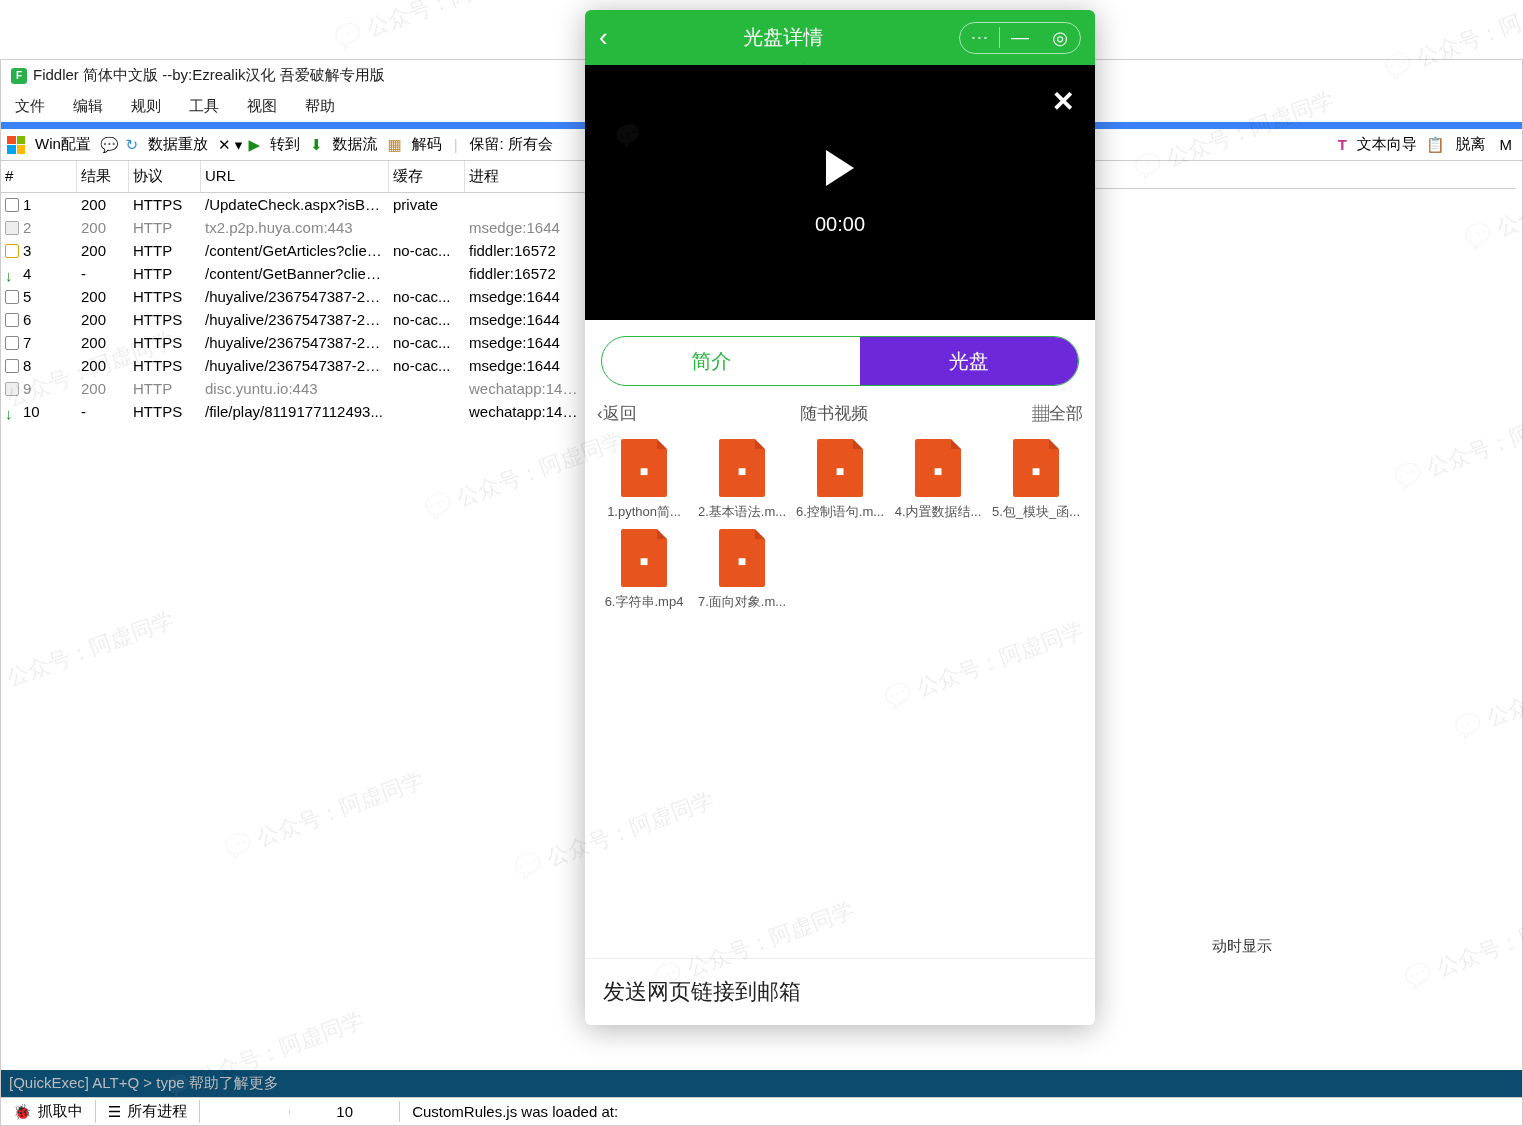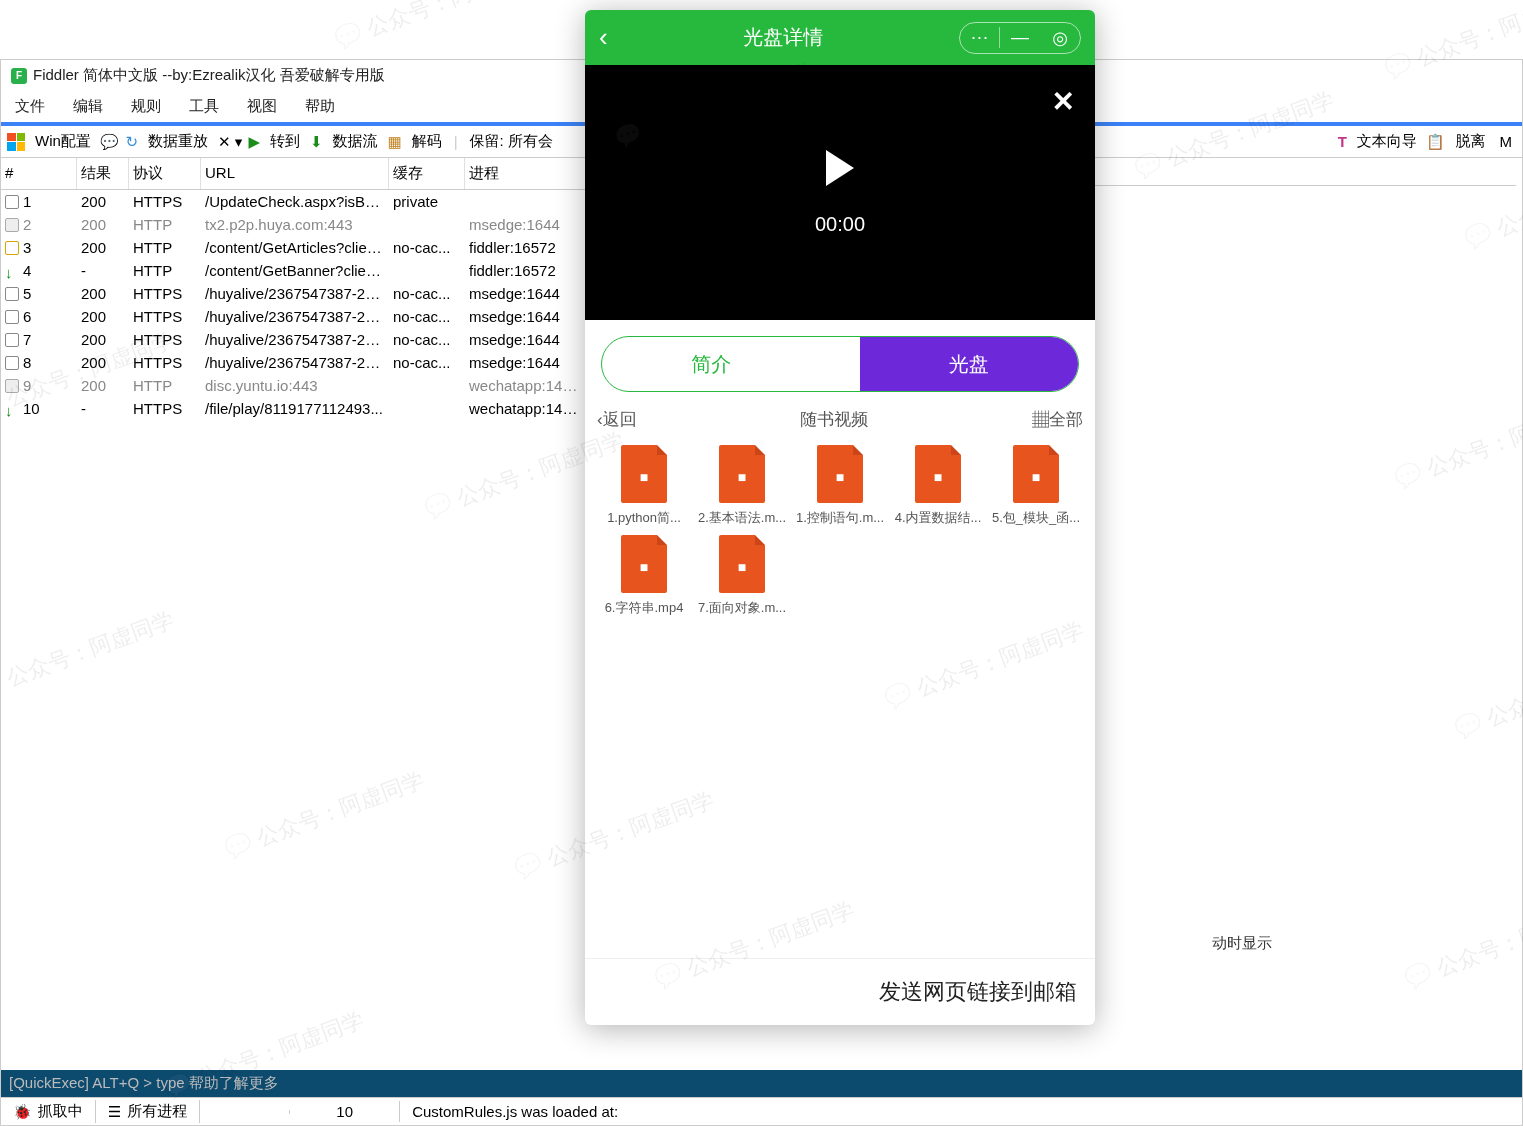--- a/index.html
+++ b/index.html
@@ -3,21 +3,21 @@
 <meta charset="utf-8">
 <style>
 * { margin: 0; padding: 0; box-sizing: border-box; font-family: "Microsoft YaHei", Arial, sans-serif; }
 body { width: 1523px; height: 1126px; background: #fff; position: relative; overflow: hidden; font-size: 15px; }
 
 
 .fiddler { position: absolute; left: 0; top: 59px; width: 1523px; height: 1067px; background: #fff; border: 1px solid #ccc; }
 .title-bar { padding: 6px 10px; display: flex; align-items: center; gap: 6px; }
 .logo-icon { width: 16px; height: 16px; background: #2ab04a; border-radius: 3px; display: inline-flex; align-items: center; justify-content: center; color: #fff; font-size: 10px; font-weight: bold; }
 .title-text { font-size: 15px; color: #222; }
-.menu-bar { padding: 4px 10px; display: flex; gap: 20px; border-bottom: 4px solid #3b82f6; }
+.menu-bar { padding: 4px 10px; display: flex; gap: 20px; border-bottom: 7px solid #3b82f6; }
 .menu-item { font-size: 15px; color: #222; padding: 2px 4px; cursor: pointer; }
 .toolbar { padding: 4px 6px; display: flex; align-items: center; gap: 6px; border-bottom: 1px solid #ccc; font-size: 15px; }
 .tb-btn { display: flex; align-items: center; gap: 3px; padding: 2px 4px; cursor: pointer; }
 .tb-sep::after { content: "|"; color: #ccc; margin: 0 2px; }
 .win-icon { width:18px; height:18px; display:inline-grid; grid-template-columns:1fr 1fr; grid-template-rows:1fr 1fr; gap:1px; }
 .win-icon span:nth-child(1){background:#f25022}.win-icon span:nth-child(2){background:#7fba00}.win-icon span:nth-child(3){background:#00a4ef}.win-icon span:nth-child(4){background:#ffb900}
 
 
 .main-area { display: flex; height: calc(100% - 150px); }
 .sessions { flex: 0 0 585px; overflow: hidden; }
@@ -52,32 +52,32 @@
 .wx-header { background:#27b83e; height:55px; display:flex; align-items:center; justify-content:space-between; padding:0 14px; color:#fff; }
 .wx-back { font-size:26px; cursor:pointer; }
 .wx-title { font-size:20px; }
 .wx-caps { display:flex; align-items:center; border:1px solid rgba(255,255,255,0.6); border-radius:20px; height:32px; }
 .wx-caps span { width:40px; text-align:center; font-size:18px; cursor:pointer; }
 .wx-caps span:first-child { border-right:1px solid rgba(255,255,255,0.5); }
 .wx-video { background:#000; height:255px; position:relative; display:flex; flex-direction:column; align-items:center; justify-content:center; color:#fff; }
 .wx-close { position:absolute; top:20px; right:20px; font-size:28px; font-weight:bold; cursor:pointer; }
 .wx-play { width:0; height:0; border-left:28px solid #fff; border-top:18px solid transparent; border-bottom:18px solid transparent; margin-bottom:12px; }
 .wx-time { font-size:20px;margin-top:15px; }
-.wx-tabs { display:flex; margin:16px; border:1px solid #27b83e; border-radius:30px; overflow:hidden; height:56px;gap:39px; }
+.wx-tabs { display:flex; margin:16px; border:1px solid #27b83e; border-radius:30px; overflow:hidden; height:50px;gap:39px; }
 .wx-tab { flex:1; display:flex; align-items:center; justify-content:center; font-size:20px; cursor:pointer; }
 .wx-tab.active { background:#6d28d9; color:#fff; }
 .wx-tab:not(.active){ color:#27b83e; }
 .wx-subhead { display:flex; justify-content:space-between; padding:0 12px; color:#555; font-size:17px; align-items:center; }
 .wx-grid { display:grid; grid-template-columns:repeat(5,1fr); gap:8px; padding:14px; }
 .wx-file { text-align:center; font-size:13px; color:#555; cursor:pointer; }
 .wx-doc { width:46px; height:58px; background:#e8541e; margin:0 auto 6px auto; position:relative; border-radius:2px; }
 .wx-doc::before { content:""; position:absolute; top:0; right:0; border-width:0 10px 10px 0; border-style:solid; border-color:#fff #fff #cc4518 #cc4518; }
 .wx-doc::after { content:"■"; position:absolute; left:50%; top:55%; transform:translate(-50%,-50%); color:#fff; font-size:14px; }
 .wx-fname { white-space:nowrap; overflow:hidden; text-overflow:ellipsis; }
-.wx-footer { margin-top:auto; text-align:right; padding:18px; font-size:22px; color:#222; border-top:1px solid #eee; }
+.wx-footer { margin-top:auto; text-align:left; padding:18px; font-size:22px; color:#222; border-top:1px solid #eee; }
 
 
 .wm { position:absolute; color:rgba(0,0,0,0.07); font-size:22px; transform:rotate(-20deg); pointer-events:none; white-space:nowrap; display:flex; align-items:center; gap:6px; }
 .wm::before { content:"💬"; opacity:0.6; }
 </style>
 </head>
 <body>
 
 <div class="fiddler">
   <div class="title-bar">
@@ -312,21 +312,21 @@
       <div class="wx-file">
         <div class="wx-doc"></div>
         <div class="wx-fname">1.python简...</div>
       </div>
       <div class="wx-file">
         <div class="wx-doc"></div>
         <div class="wx-fname">2.基本语法.m...</div>
       </div>
       <div class="wx-file">
         <div class="wx-doc"></div>
-        <div class="wx-fname">1.控制语句.m...</div>
+        <div class="wx-fname">6.控制语句.m...</div>
       </div>
       <div class="wx-file">
         <div class="wx-doc"></div>
         <div class="wx-fname">4.内置数据结...</div>
       </div>
       <div class="wx-file">
         <div class="wx-doc"></div>
         <div class="wx-fname">5.包_模块_函...</div>
       </div>
       <div class="wx-file">

